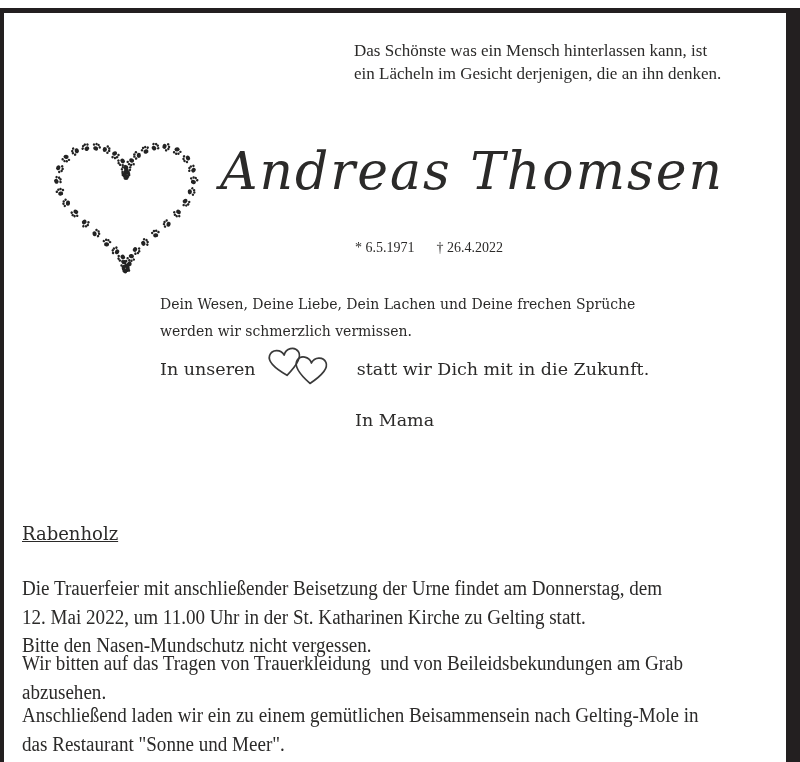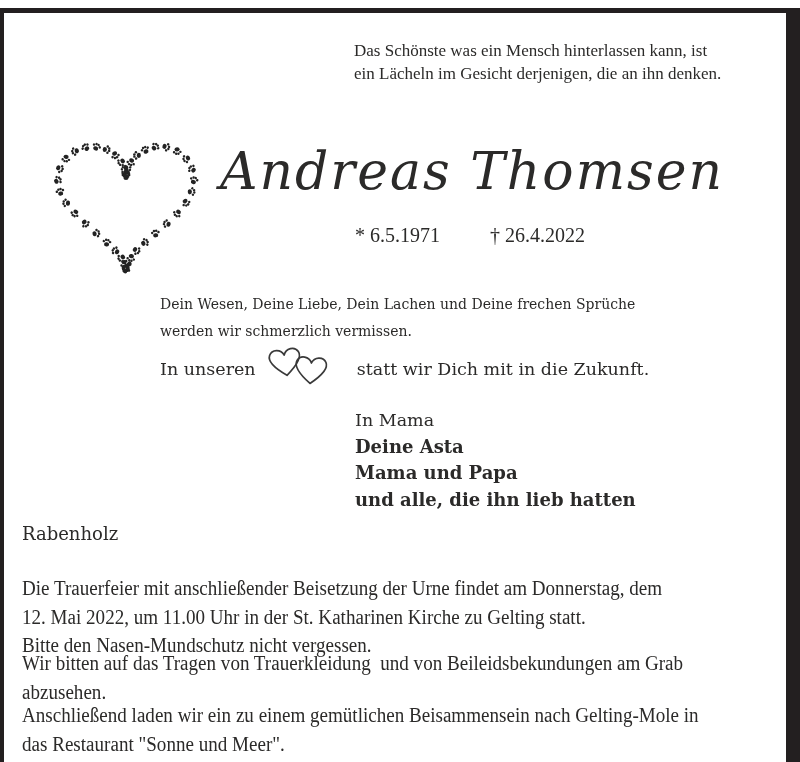--- a/index.html
+++ b/index.html
@@ -30,44 +30,45 @@
   }
   .deceased-name{
     left:216px;top:128px;
     font-style:italic;
     font-size:52px;
     letter-spacing:2px;
     white-space:nowrap;
     text-align:center;
   }
   .dates{
-    left:351px;top:211px;
+    left:351px;top:227px;
     font-family:"Liberation Serif", serif;
-    font-size:20px;
-    display:flex;gap:50px;
+    font-size:14px;
+    display:flex;gap:22px;
   }
   .tribute{
     left:156px;top:278px;
     font-size:14px;line-height:27px;
   }
   .future-line{
     left:156px;top:330px;
     font-size:17.5px;
     white-space:nowrap;
   }
   .future-line .txt{vertical-align:14px;}
   .future-line svg{vertical-align:-6px;margin:0 4px;}
   .farewell{
     left:351px;top:394px;
     font-size:17.5px;line-height:26.5px;
   }
   .farewell .signatures{font-weight:bold;font-size:18px;}
   .place{
     left:18px;top:510px;
     font-size:18px;
+    text-decoration:underline;
   }
   .announcement{
     left:18px;
     font-family:"Liberation Serif", serif;
     font-size:20.5px;line-height:28.5px;
     transform:scaleX(.93);
     transform-origin:0 0;
     white-space:pre-wrap;
     width:800px;
   }
@@ -159,23 +160,20 @@
       <g fill="none" stroke="#3a3a3a" stroke-width="1.7" stroke-linejoin="round">
         <path transform="translate(2,3) rotate(-8 18 15)" d="M18 9 C15.5 2.5 6.5 1.5 3.5 7.5 C0.5 13.5 7 21 18 29.5 C29 21 35.5 13.5 32.5 7.5 C29.5 1.5 20.5 2.5 18 9 Z"></path>
         <path transform="translate(28,11) rotate(4 18 15)" d="M18 9 C15.5 2.5 6.5 1.5 3.5 7.5 C0.5 13.5 7 21 18 29.5 C29 21 35.5 13.5 32.5 7.5 C29.5 1.5 20.5 2.5 18 9 Z"></path>
       </g>
     </svg>
     <span class="txt">statt wir Dich mit in die Zukunft.</span>
   </div>
 
   <div class="abs farewell">
     <div>In Mama</div>
-    <div class="signatures prewrap">Deine Asta
-Mama und Papa
-und alle, die ihn lieb hatten</div>
   </div>
 
   <div class="abs place">Rabenholz</div>
 
   <div class="abs announcement ann-0">Die Trauerfeier mit anschließender Beisetzung der Urne findet am Donnerstag, dem
 12. Mai 2022, um 11.00 Uhr in der St. Katharinen Kirche zu Gelting statt.
 Bitte den Nasen-Mundschutz nicht vergessen.</div>
   <div class="abs announcement ann-1">Wir bitten auf das Tragen von Trauerkleidung  und von Beileidsbekundungen am Grab
 abzusehen.</div>
   <div class="abs announcement ann-2">Anschließend laden wir ein zu einem gemütlichen Beisammensein nach Gelting-Mole in

